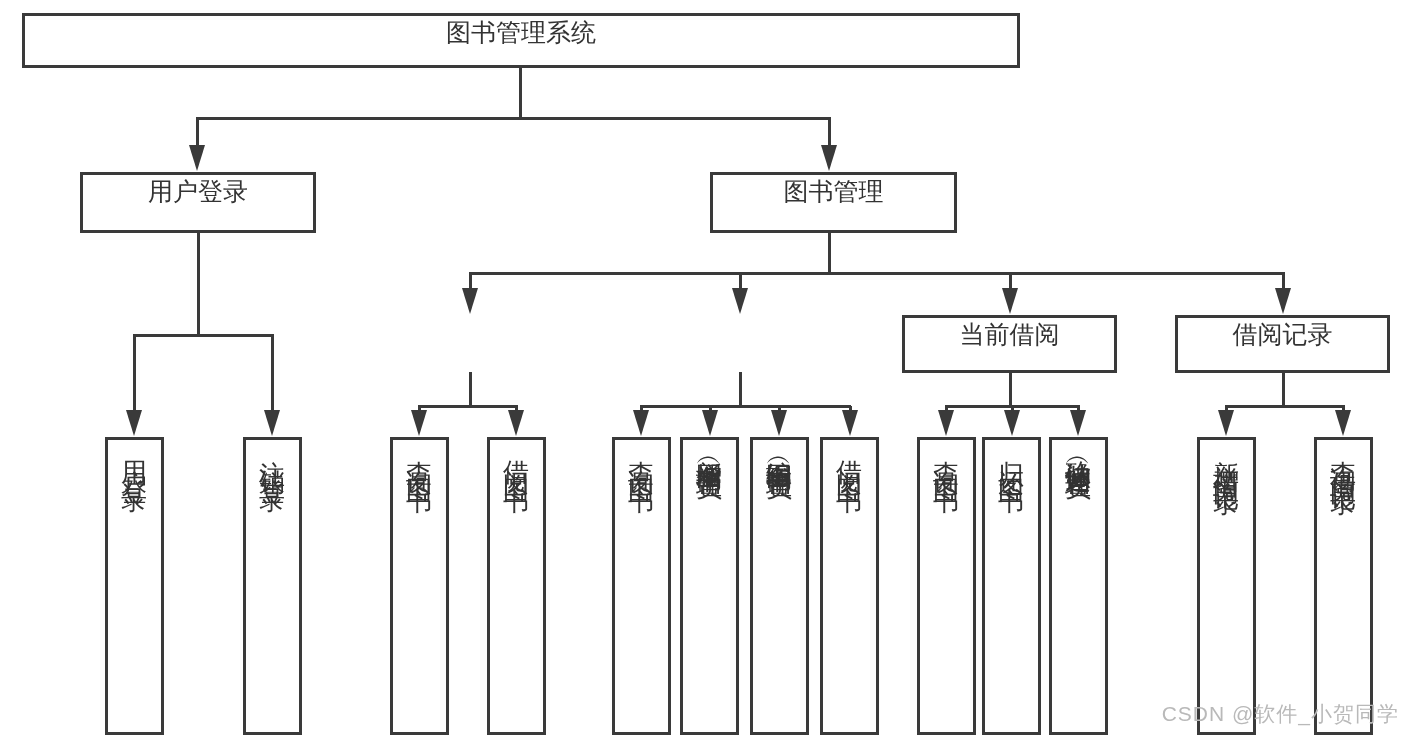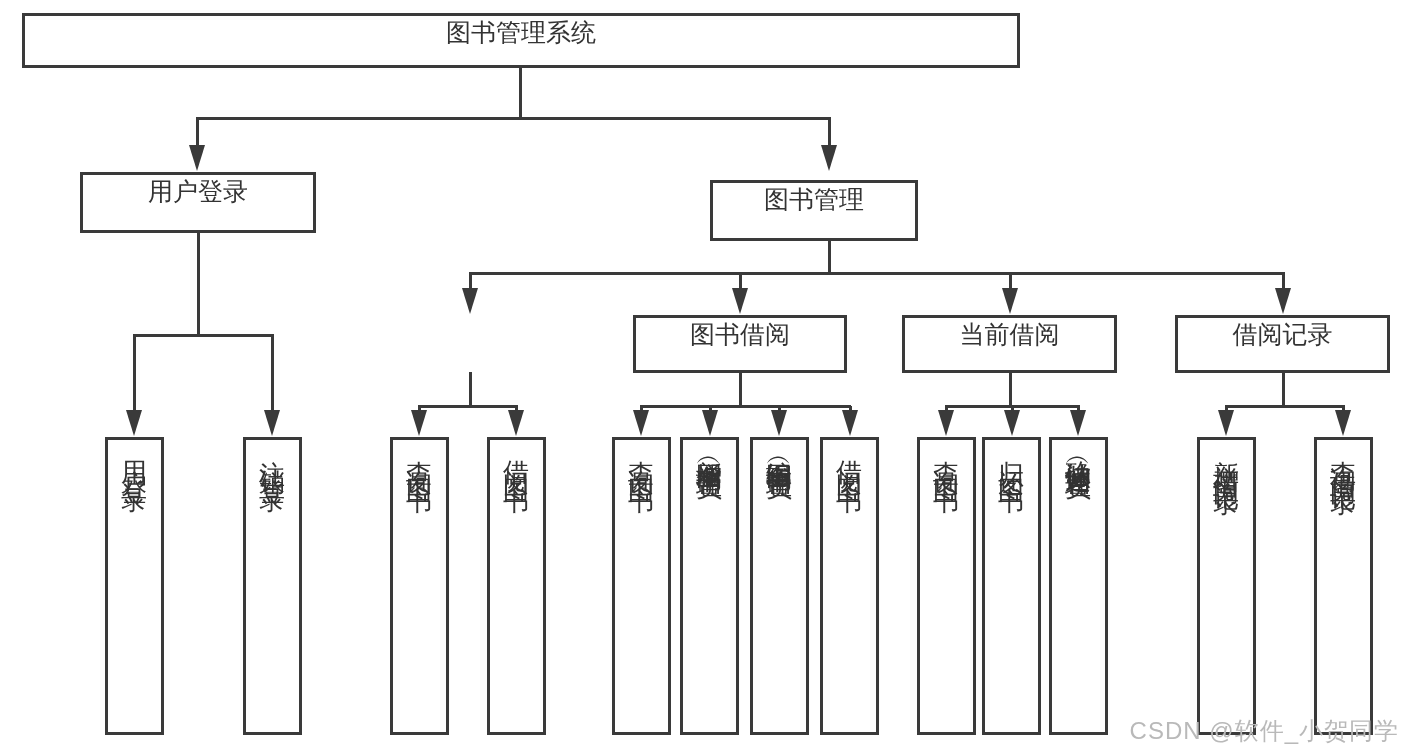--- a/index.html
+++ b/index.html
@@ -45,22 +45,22 @@
     width: 0;
     height: 0;
     border-left: 8px solid transparent;
     border-right: 8px solid transparent;
     border-top: 26px solid #3a3a3a;
     z-index: 1;
   }
   .watermark {
     position: absolute;
     right: 6px;
-    bottom: 0;
-    font-size: 24px;
+    bottom: 19px;
+    font-size: 21px;
     letter-spacing: 1px;
     color: #b9b9b9;
     z-index: 5;
     pointer-events: none;
   }
 </style>
 </head>
 <body>
 
 <div class="stage">
@@ -116,25 +116,22 @@
     <div class="line" style="left: 1224.5px; top: 406px; width: 3px; height: 10px; background: rgb(58, 58, 58);"></div>
     <div class="arrow-head" style="left: 1218px; top: 410px; border-top-color: rgb(58, 58, 58);"></div>
     <div class="line" style="left: 1341.5px; top: 406px; width: 3px; height: 10px; background: rgb(58, 58, 58);"></div>
     <div class="arrow-head" style="left: 1335px; top: 410px; border-top-color: rgb(58, 58, 58);"></div>
     <div class="node" style="left: 22px; top: 13px; width: 998px; height: 55px; border-color: rgb(58, 58, 58); color: rgb(51, 51, 51);">
       <span class="label">图书管理系统</span>
     </div>
     <div class="node" style="left: 80px; top: 172px; width: 236px; height: 61px; border-color: rgb(58, 58, 58); color: rgb(51, 51, 51);">
       <span class="label">用户登录</span>
     </div>
-    <div class="node" style="left: 710px; top: 172px; width: 208px; height: 61px; border-color: rgb(58, 58, 58); color: rgb(51, 51, 51); margin-top: 8px;">
+    <div class="node" style="left: 710px; top: 172px; width: 247px; height: 61px; border-color: rgb(58, 58, 58); color: rgb(51, 51, 51);">
       <span class="label">图书管理</span>
-    </div>
-    <div class="node" style="left: 633px; top: 315px; width: 214px; height: 58px; border-color: rgb(58, 58, 58); color: rgb(51, 51, 51);">
-      <span class="label">图书借阅</span>
     </div>
     <div class="node" style="left: 1175px; top: 315px; width: 215px; height: 58px; border-color: rgb(58, 58, 58); color: rgb(51, 51, 51);">
       <span class="label">借阅记录</span>
     </div>
     <div class="node" style="left: 902px; top: 315px; width: 215px; height: 58px; border-color: rgb(58, 58, 58); color: rgb(51, 51, 51);">
       <span class="label">当前借阅</span>
     </div>
     <div class="node vertical" style="left: 105px; top: 437px; width: 59px; height: 298px; border-color: rgb(58, 58, 58); color: rgb(51, 51, 51);">
       <span class="label" style="letter-spacing: 9px;">用户登录</span>
     </div>

